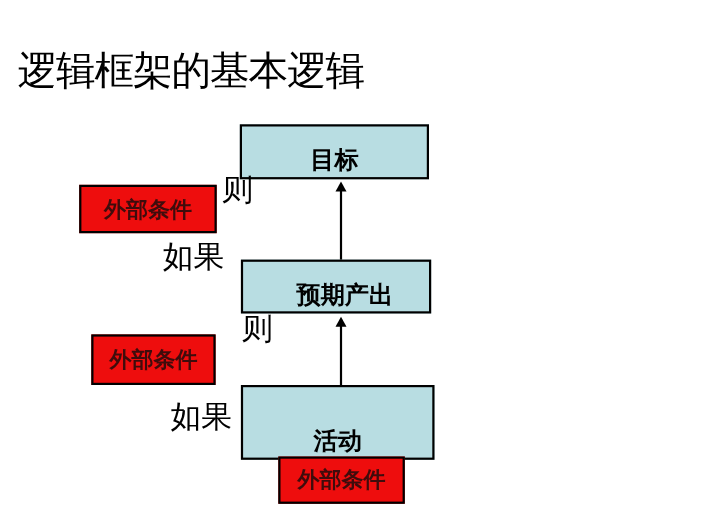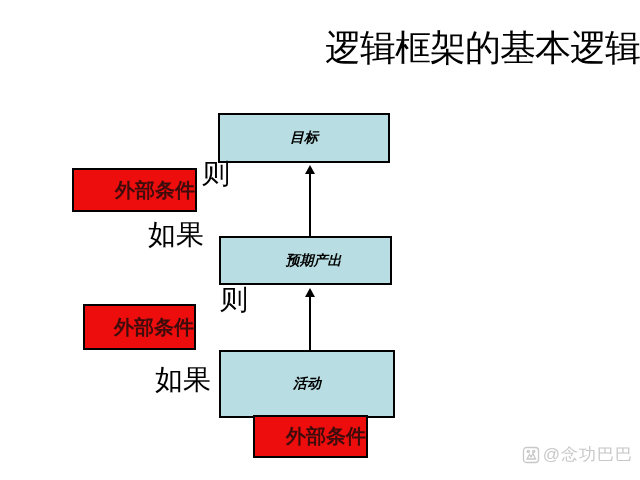--- a/index.html
+++ b/index.html
@@ -9,50 +9,49 @@
     height: 480px;
     background: var(--page-background, #fff);
     font-family: "Liberation Serif", serif;
     overflow: hidden;
   }
   .title {
     position: absolute;
     top: 24px;
     left: 0;
     right: 0;
-    margin: 0;
-    text-align: right;
+    margin: 16px;
+    text-align: left;
     font-size: 36px;
     font-weight: normal;
     letter-spacing: -1px;
     color: var(--text-color, #000);
   }
   .flow-box {
     position: absolute;
     background: var(--flow-box-fill, #b8dde2);
     border: 2px solid var(--box-border, #000);
     display: flex;
-    align-items: center;
+    align-items: flex-end;
     justify-content: center;
     box-sizing: border-box;
     font-weight: bold;
-    font-size: 14px;
+    font-size: 22px;
     color: var(--text-color, #000);
-    font-style: italic;
   }
   .box-goal     { left: 218px; top: 113px; width: 172px; height: 50px; }
   .box-output   { left: 219px; top: 236px; width: 173px; height: 49px; padding-left: 16px; }
   .box-activity { left: 219px; top: 350px; width: 176px; height: 68px; }
   .cond-box {
     position: absolute;
     background: var(--condition-box-fill, #ee0d0d);
     border: 2px solid var(--box-border, #000);
     display: flex;
     align-items: center;
-    justify-content: flex-end;
+    justify-content: center;
     box-sizing: border-box;
     font-weight: bold;
     font-size: 20px;
     color: var(--condition-text, #3f0c0c);
   }
   .cond-1 { left: 72px;  top: 168px; width: 125px; height: 44px; }
   .cond-2 { left: 83px;  top: 304px; width: 113px; height: 46px; }
   .cond-3 { left: 253px; top: 415px; width: 115px; height: 43px; }
   .connector-label {
     position: absolute;
@@ -131,23 +130,14 @@
 
   <div class="arrow arrow-1">
     <div class="head"></div>
     <div class="shaft"></div>
   </div>
   <div class="arrow arrow-2">
     <div class="head"></div>
     <div class="shaft"></div>
   </div>
 
-  <div class="watermark">
-    <svg width="18" height="18" viewBox="0 0 18 18" fill="none" stroke="#c8c8c8" stroke-width="1.3">
-      <rect x="1.5" y="1.5" width="15" height="15" rx="3"></rect>
-      <path d="M5 13 L7.5 8.5 L9 11 L11 7.5 L13.5 13 Z"></path>
-      <circle cx="6.3" cy="5.6" r="1.1"></circle>
-      <circle cx="11.7" cy="5.6" r="1.1"></circle>
-    </svg>
-    <span>@念功巴巴</span>
-  </div>
 
 </div>
 
 </body></html>

